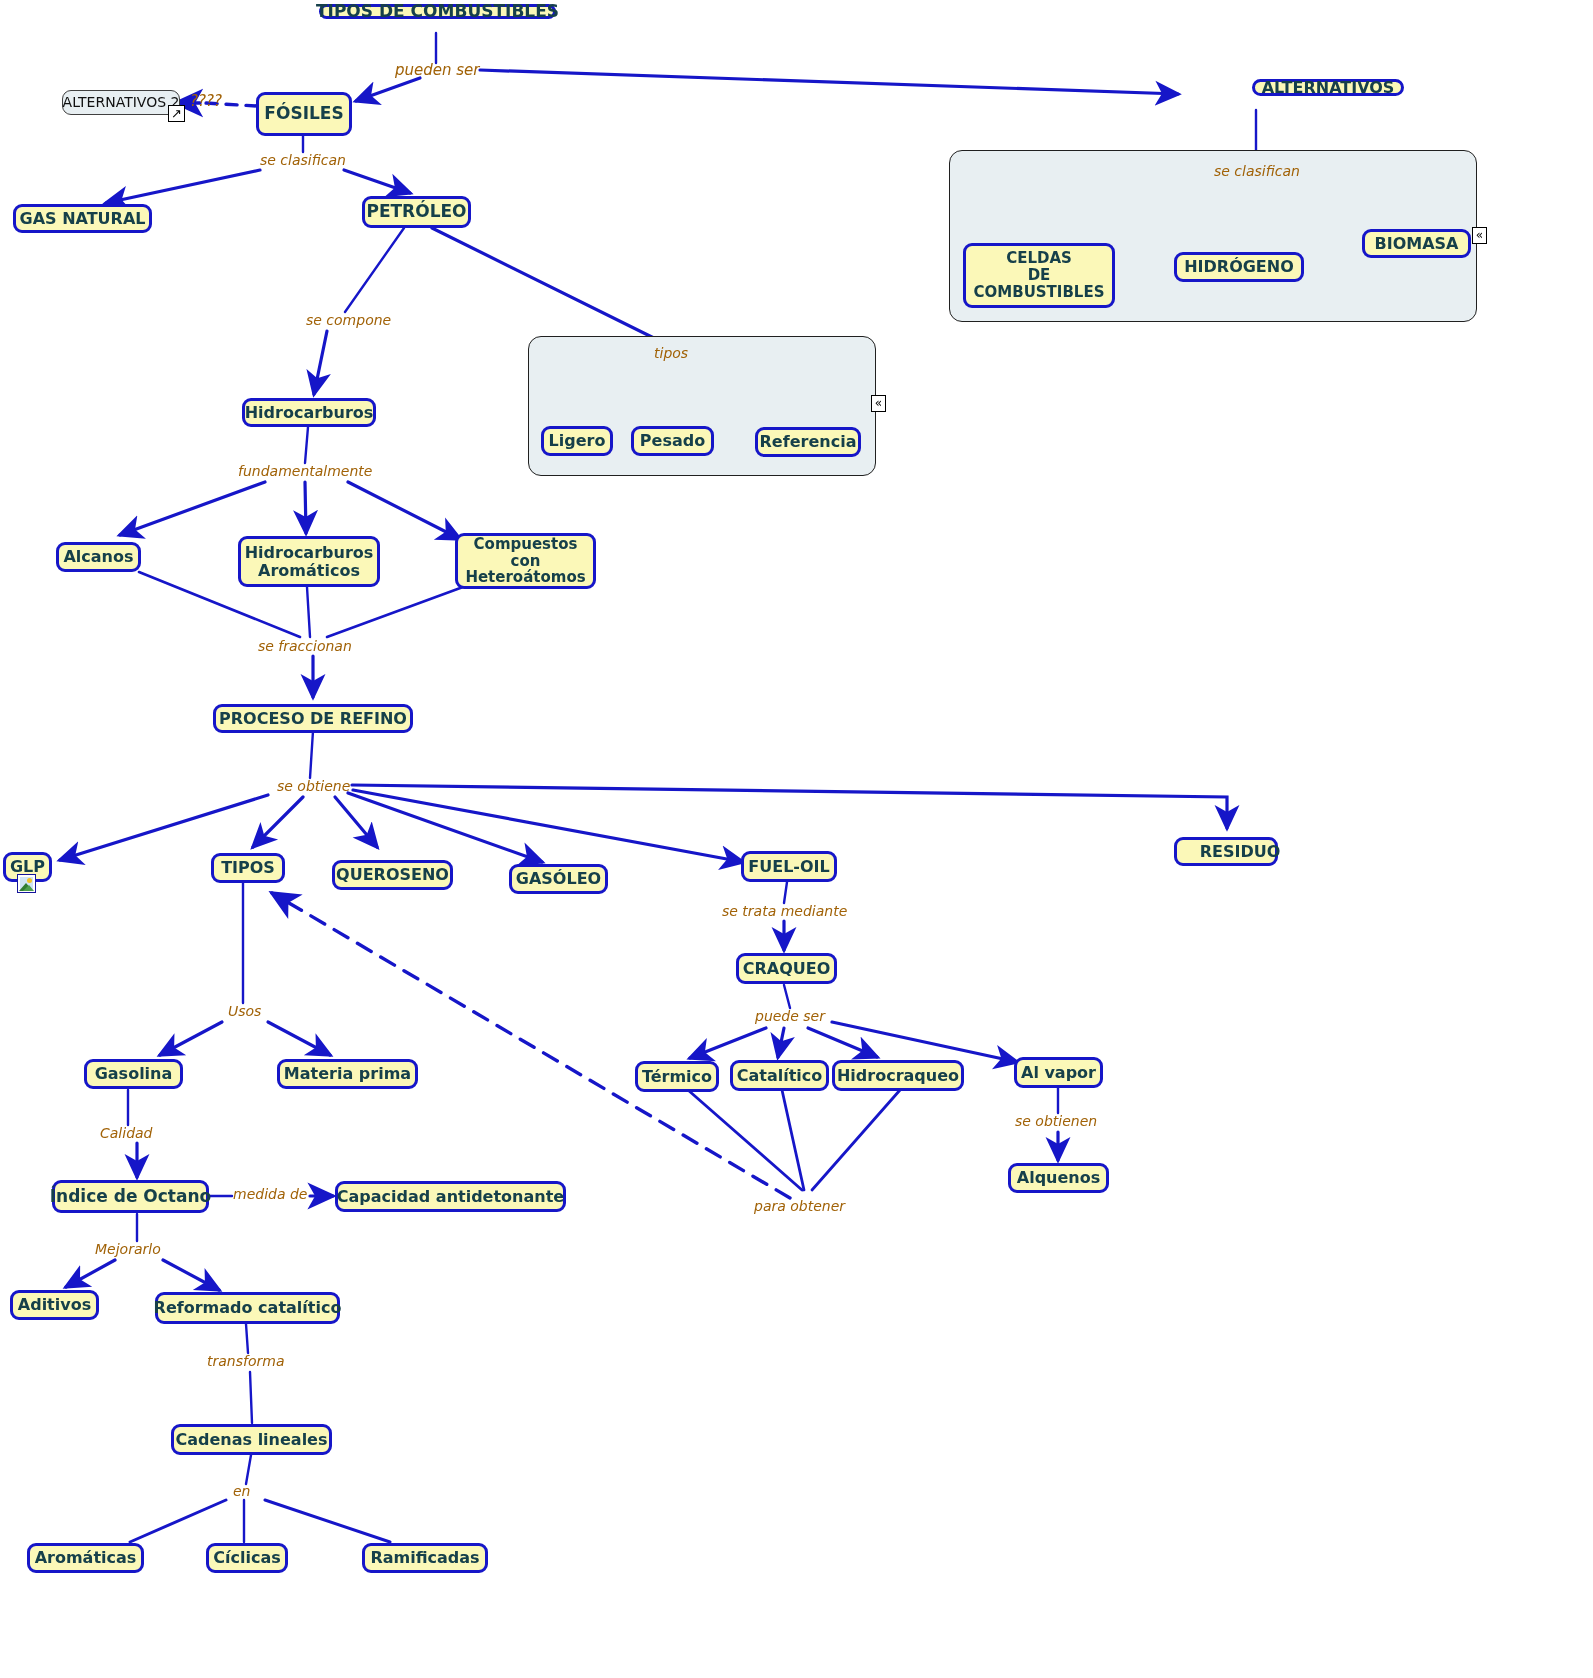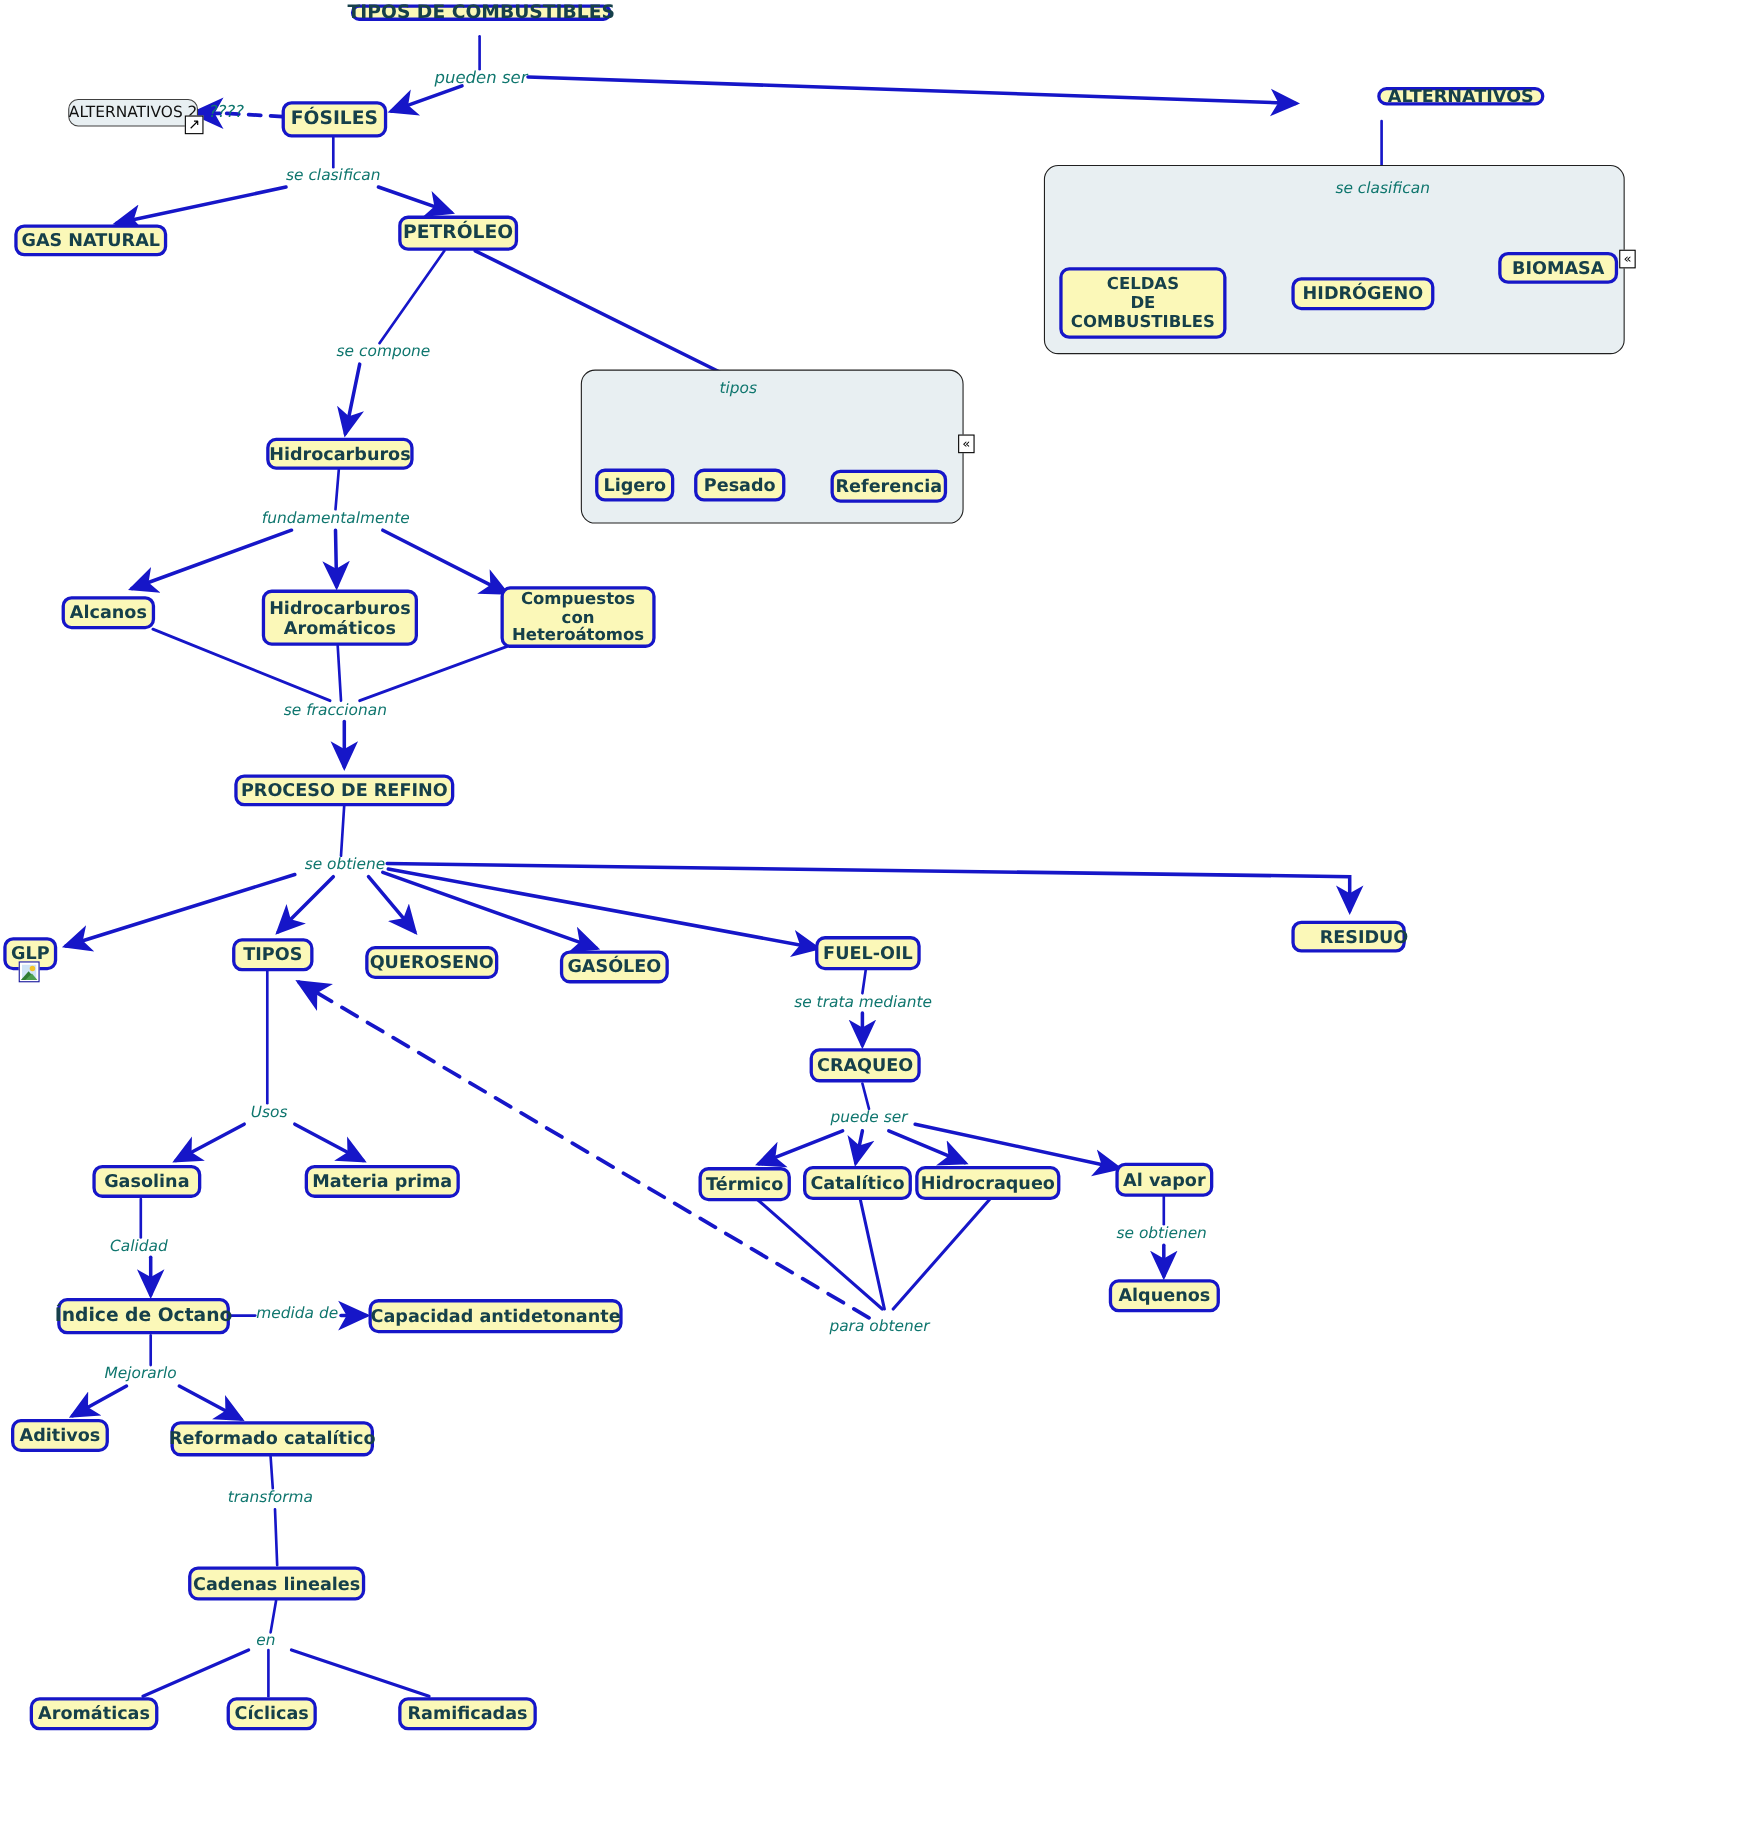--- a/index.html
+++ b/index.html
@@ -25,21 +25,21 @@
     white-space:nowrap;
     z-index:5;
   }
   .node.multiline{white-space:normal;}
 
   
   .linklabel{
     position:absolute;
     font-style:italic;
     font-weight:normal;
-    color:#0f766e;
+    color:#a16207;
     background:transparent;
     white-space:nowrap;
     z-index:6;
     line-height:1;
   }
 
   
   .groupbox{
     position:absolute;
     background:#E8EFF2;
@@ -240,21 +240,21 @@
 
       <path d="M1058,1132 L1058,1160" stroke-width="3.2" marker-end="url(#ah)"></path>
     </g>
   </svg>
 
   <div class="node" style="left:319px;top:4px;width:237px;height:15px;font-size:17px;">TIPOS DE COMBUSTIBLES</div>
 
   <div class="node linknode" style="left:62px;top:90px;width:118px;height:25px;">ALTERNATIVOS 2</div>
   <div class="link-badge" style="left:168px;top:105px;">↗</div>
 
-  <div class="node" style="left:256px;top:92px;width:96px;height:33px;font-size:17px;">FÓSILES</div>
+  <div class="node" style="left:256px;top:92px;width:96px;height:44px;font-size:17px;">FÓSILES</div>
 
   <div class="node" style="left:1252px;top:79px;width:152px;height:17px;font-size:16px;">ALTERNATIVOS</div>
 
   <div class="node" style="left:13px;top:204px;width:139px;height:29px;font-size:16px;">GAS NATURAL</div>
 
   <div class="node" style="left:362px;top:196px;width:109px;height:32px;font-size:17px;">PETRÓLEO</div>
 
   <div class="node multiline" style="left:963px;top:243px;width:152px;height:65px;font-size:15px;flex-direction:column;">
     <span>CELDAS</span>
     <span>DE</span>

